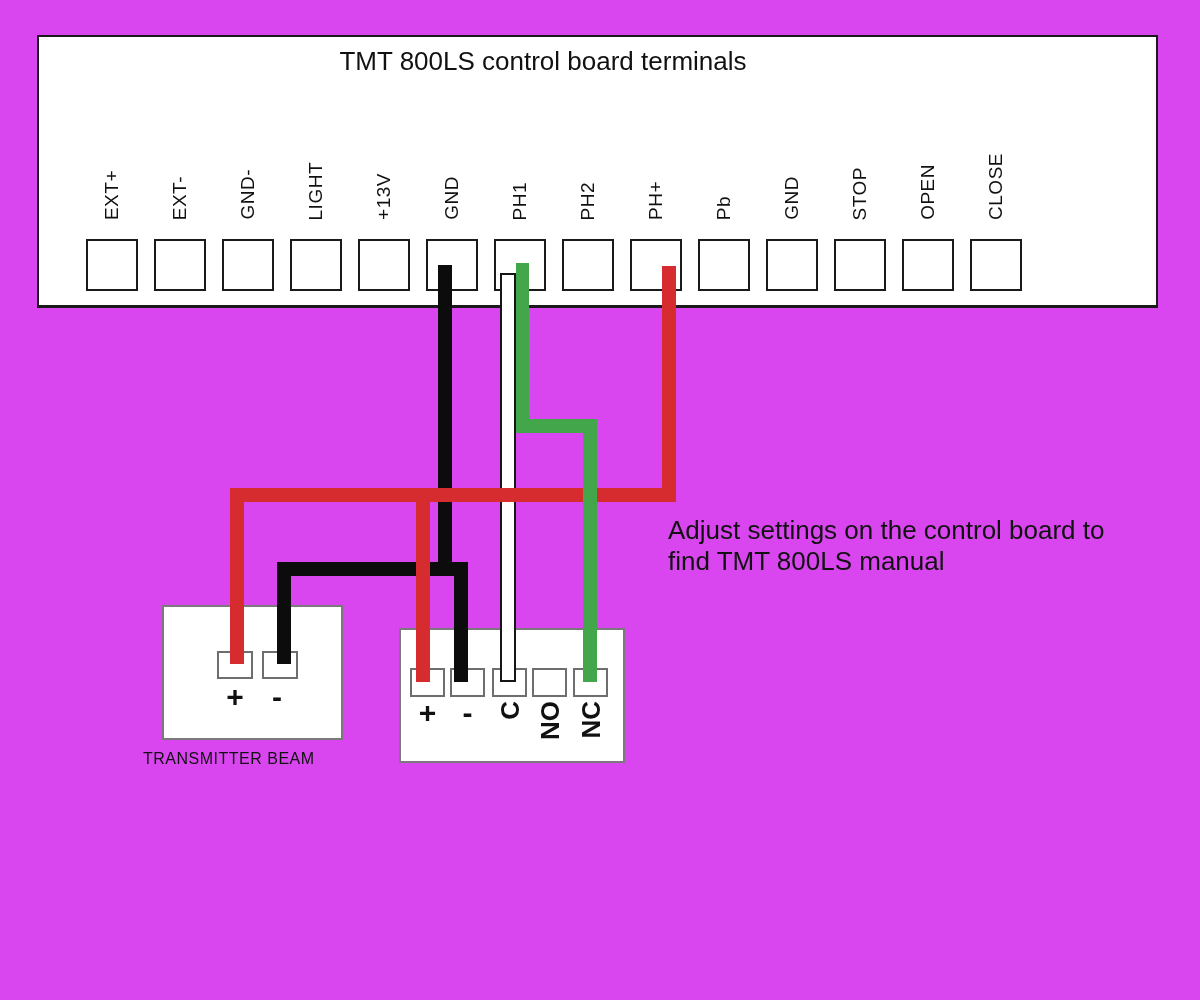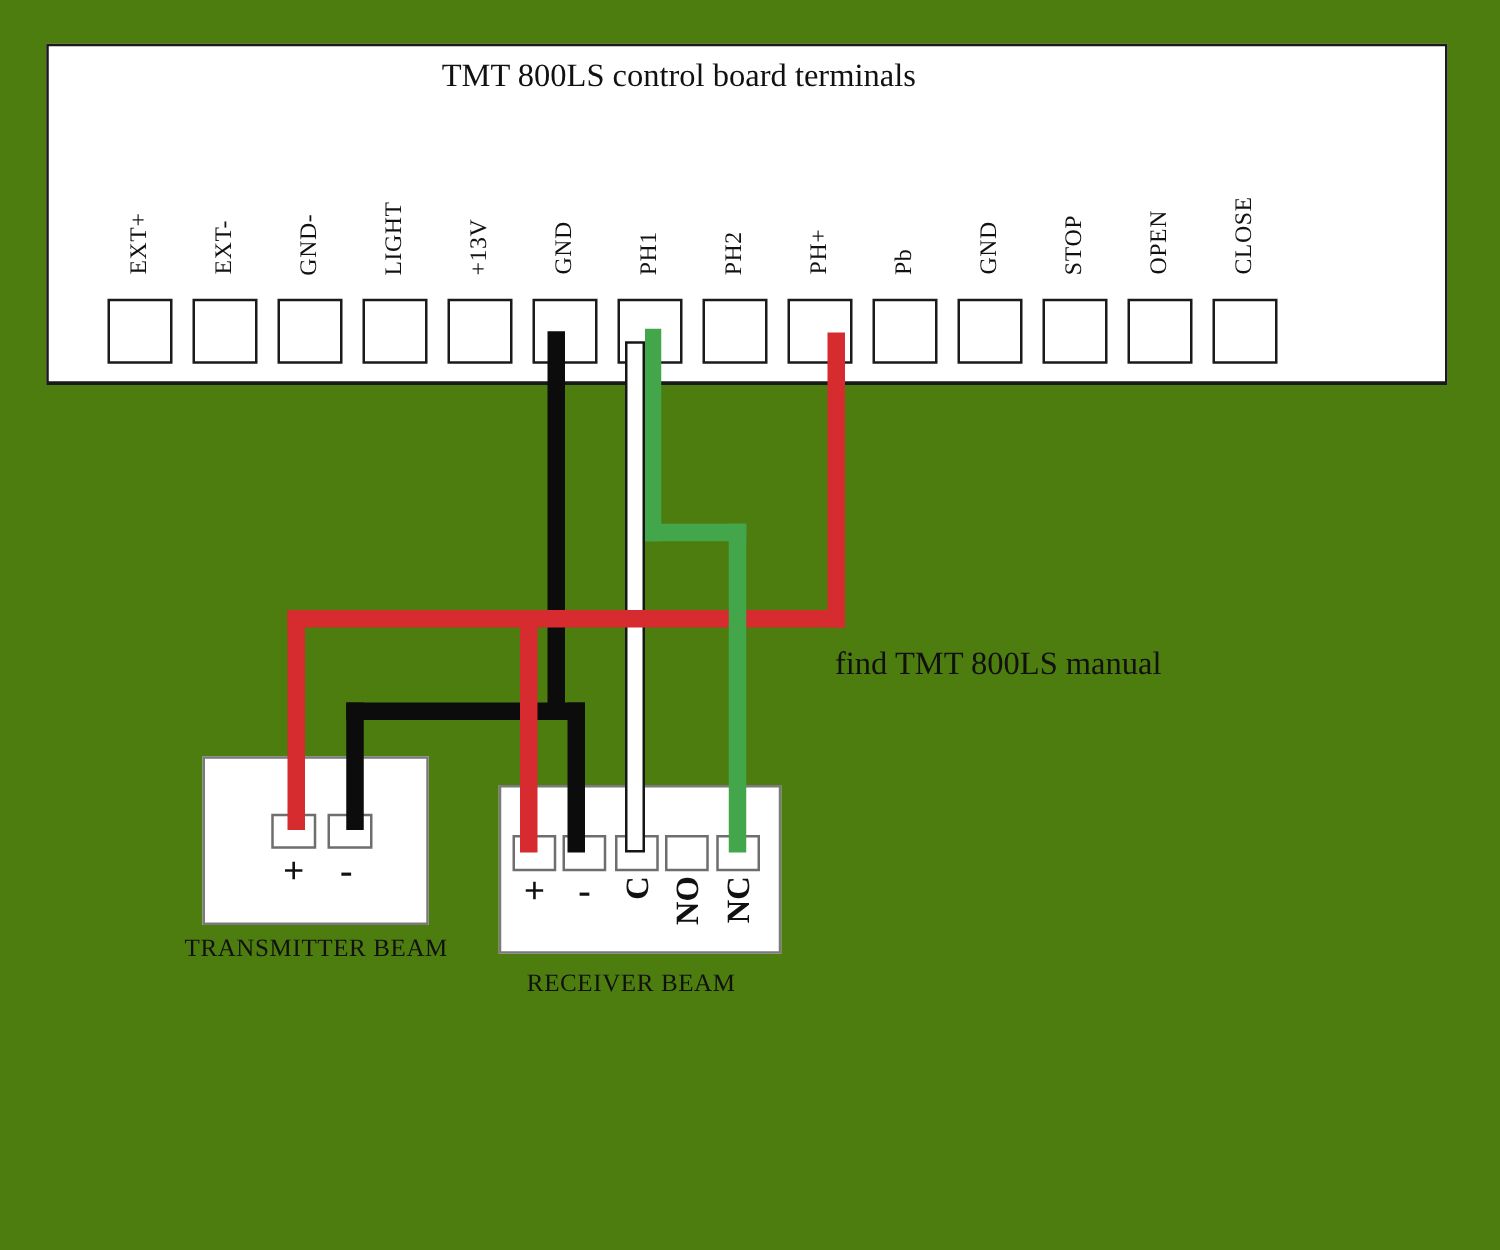--- a/index.html
+++ b/index.html
@@ -1,18 +1,18 @@
 <!DOCTYPE html>
 <html><head>
 <meta charset="utf-8">
 <style>
   html,body{margin:0;padding:0;background:#ffffff;}
   #diagram{
-    position:relative;width:1200px;height:1000px;background:#4d7c0f;
-    font-family:Liberation Serif, serif;color:#111;overflow:hidden;
+    position:relative;width:1200px;height:1000px;background:#d946ef;
+    font-family:Liberation Sans, sans-serif;color:#111;overflow:hidden;
   }
   .abs{position:absolute;}
   .board{
     left:37px;top:35px;width:1117px;height:268px;
     border:2px solid #1a1a1a;border-bottom-width:3px;background:#fff;z-index:0;
   }
   .board-title{
     left:313px;top:46px;width:460px;text-align:center;
     font-size:26px;line-height:30px;white-space:nowrap;z-index:1;
   }
@@ -23,21 +23,21 @@
     writing-mode:vertical-rl;transform:rotate(180deg);
     font-size:19px;line-height:20px;white-space:nowrap;z-index:1;letter-spacing:0.5px;
   }
   .beam-box{
     border:2px solid #7a7a7a;background:#fff;box-sizing:border-box;z-index:1;
   }
   .beam-square{
     border:2px solid #6e6e6e;background:#fff;box-sizing:border-box;z-index:1;
   }
   .beam-label{
-    font-size:20px;line-height:22px;text-align:center;white-space:nowrap;z-index:1;letter-spacing:0.5px;
+    font-size:16px;line-height:22px;white-space:nowrap;z-index:1;letter-spacing:0.5px;
   }
   .pm-label{
     font-size:30px;font-weight:700;line-height:30px;text-align:center;z-index:6;
   }
   .rot-label{
     writing-mode:vertical-rl;transform:rotate(180deg);
     font-size:26px;font-weight:600;line-height:26px;white-space:nowrap;z-index:6;
   }
   .note{
     left:668px;top:515px;width:480px;font-size:26px;line-height:31px;z-index:1;
@@ -117,19 +117,19 @@
       <div class="abs pm-label" style="left: 407.5px; top: 698px; width: 40px;">+</div>
       <div class="abs beam-square" style="left: 450px; top: 668px; width: 35px; height: 29px;"></div>
       <div class="abs pm-label" style="left: 447.5px; top: 698px; width: 40px;">-</div>
       <div class="abs beam-square" style="left: 492px; top: 668px; width: 35px; height: 29px;"></div>
       <div class="abs rot-label" style="left: 496.5px; top: 701px;">C</div>
       <div class="abs beam-square" style="left: 532px; top: 668px; width: 35px; height: 29px;"></div>
       <div class="abs rot-label" style="left: 536.5px; top: 701px;">NO</div>
       <div class="abs beam-square" style="left: 573px; top: 668px; width: 35px; height: 29px;"></div>
       <div class="abs rot-label" style="left: 577.5px; top: 701px;">NC</div>
     </div>
-  <div class="abs beam-label" style="left:395px;top:776px;width:220px;">RECEIVER BEAM</div>
 
   <div class="abs note">
+    <div>Adjust settings on the control board to</div>
     <div>find TMT 800LS manual</div>
   </div>
 
 </div>
 
 </body></html>

